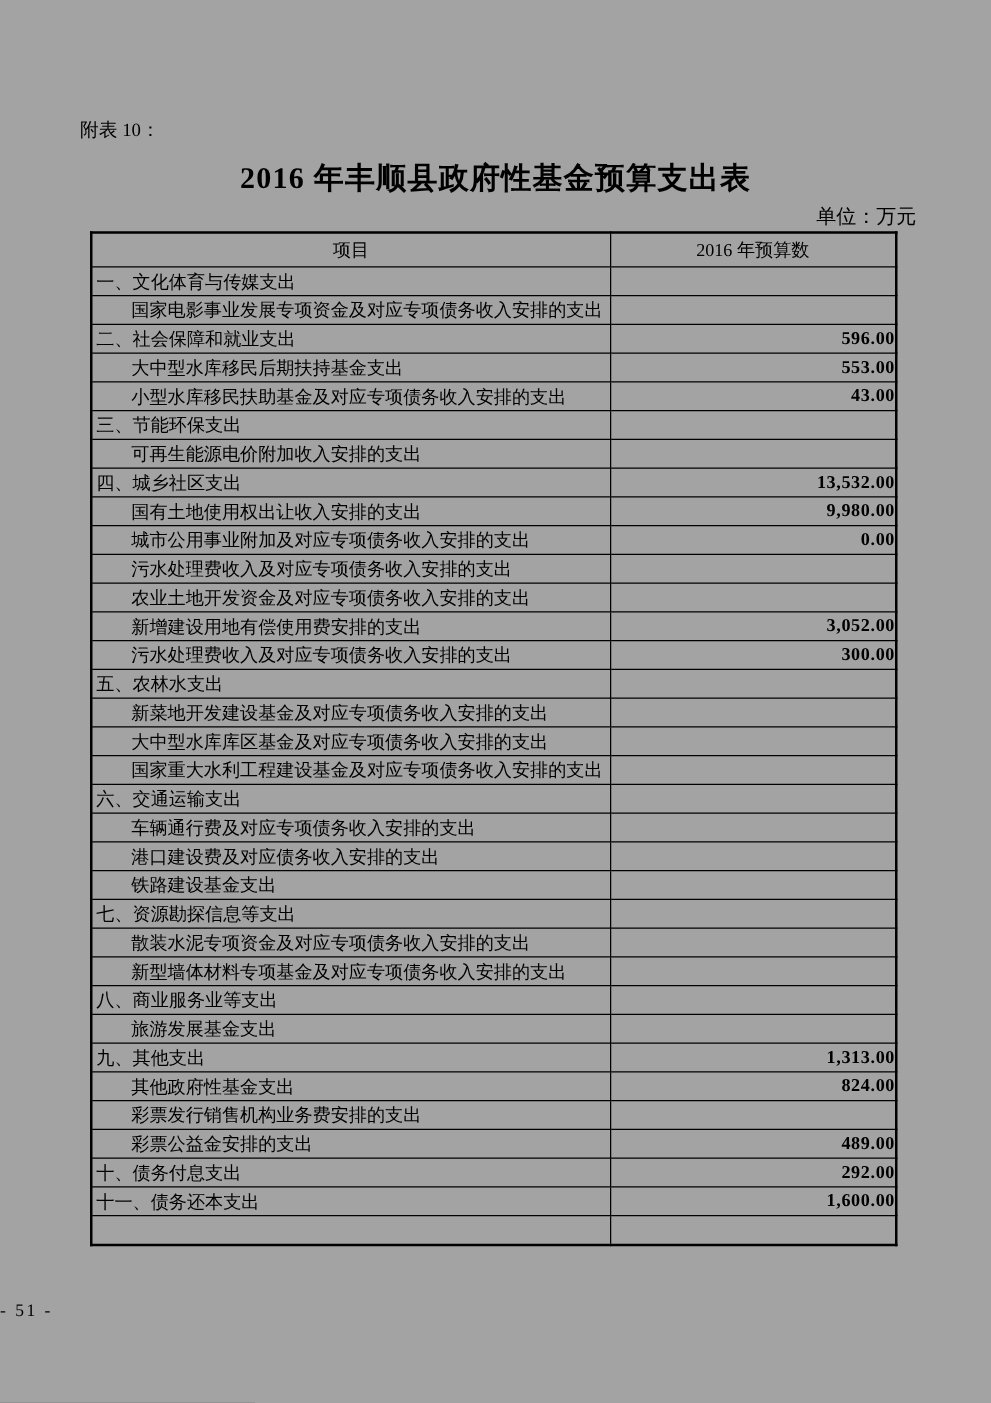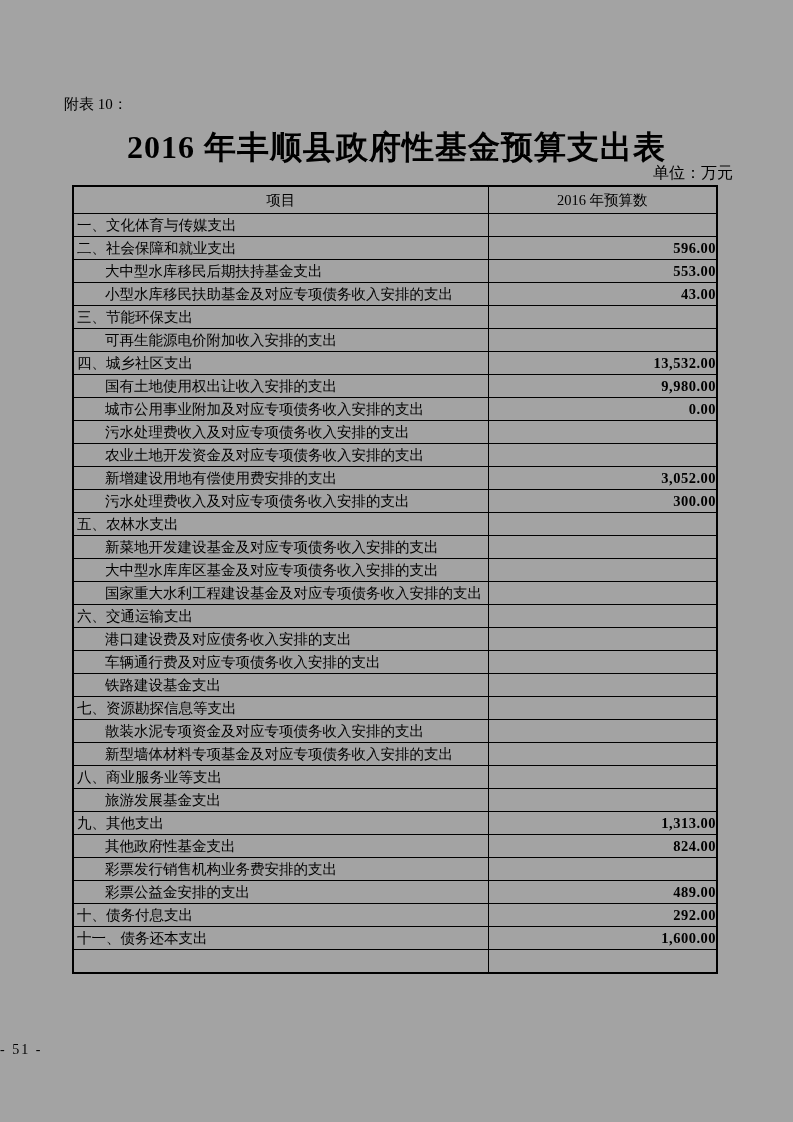--- a/index.html
+++ b/index.html
@@ -22,21 +22,21 @@
     left: 64px;
     top: 95px;
     font-size: 15px;
   }
   .doc-title {
     position: absolute;
     left: 0;
     right: 0;
     top: 126px;
     text-align: center;
-    font-size: 32px;
+    font-size: 24px;
     font-weight: bold;
     letter-spacing: 1px;
   }
   .unit-note {
     position: absolute;
     right: 60px;
     top: 163px;
     font-size: 16px;
   }
   table.budget-table {
@@ -112,20 +112,24 @@
         <th>2016 年预算数</th>
       </tr>
     </thead>
     <tbody id="table-body">
 
     <tr>
           <td class="item-cell level-1">一、文化体育与传媒支出</td>
           <td class="value-cell"></td>
         </tr>
         <tr>
+          <td class="item-cell level-2">国家电影事业发展专项资金及对应专项债务收入安排的支出</td>
+          <td class="value-cell"></td>
+        </tr>
+        <tr>
           <td class="item-cell level-1">二、社会保障和就业支出</td>
           <td class="value-cell">596.00</td>
         </tr>
         <tr>
           <td class="item-cell level-2">大中型水库移民后期扶持基金支出</td>
           <td class="value-cell">553.00</td>
         </tr>
         <tr>
           <td class="item-cell level-2">小型水库移民扶助基金及对应专项债务收入安排的支出</td>
           <td class="value-cell">43.00</td>
@@ -180,25 +184,25 @@
         </tr>
         <tr>
           <td class="item-cell level-2">国家重大水利工程建设基金及对应专项债务收入安排的支出</td>
           <td class="value-cell"></td>
         </tr>
         <tr>
           <td class="item-cell level-1">六、交通运输支出</td>
           <td class="value-cell"></td>
         </tr>
         <tr>
+          <td class="item-cell level-2">车辆通行费及对应专项债务收入安排的支出</td>
+          <td class="value-cell"></td>
+        </tr>
+        <tr>
           <td class="item-cell level-2">港口建设费及对应债务收入安排的支出</td>
-          <td class="value-cell"></td>
-        </tr>
-        <tr>
-          <td class="item-cell level-2">车辆通行费及对应专项债务收入安排的支出</td>
           <td class="value-cell"></td>
         </tr>
         <tr>
           <td class="item-cell level-2">铁路建设基金支出</td>
           <td class="value-cell"></td>
         </tr>
         <tr>
           <td class="item-cell level-1">七、资源勘探信息等支出</td>
           <td class="value-cell"></td>
         </tr>

